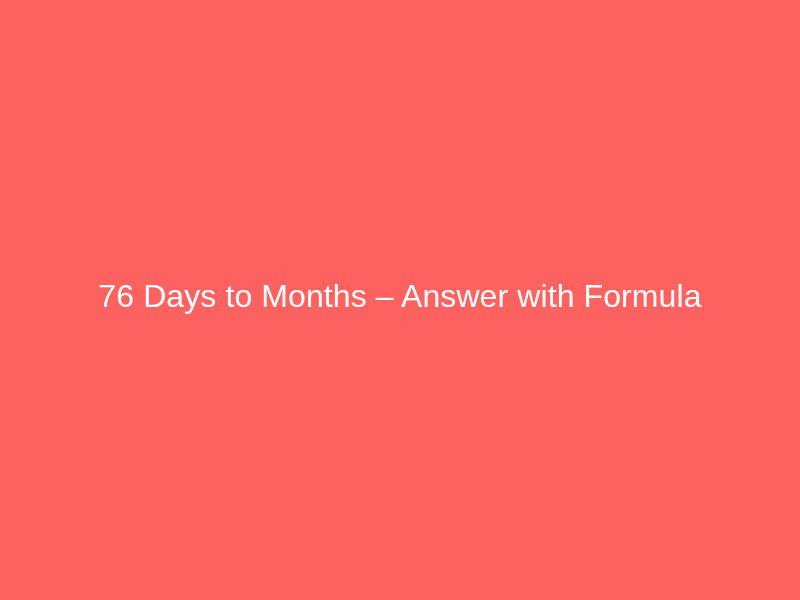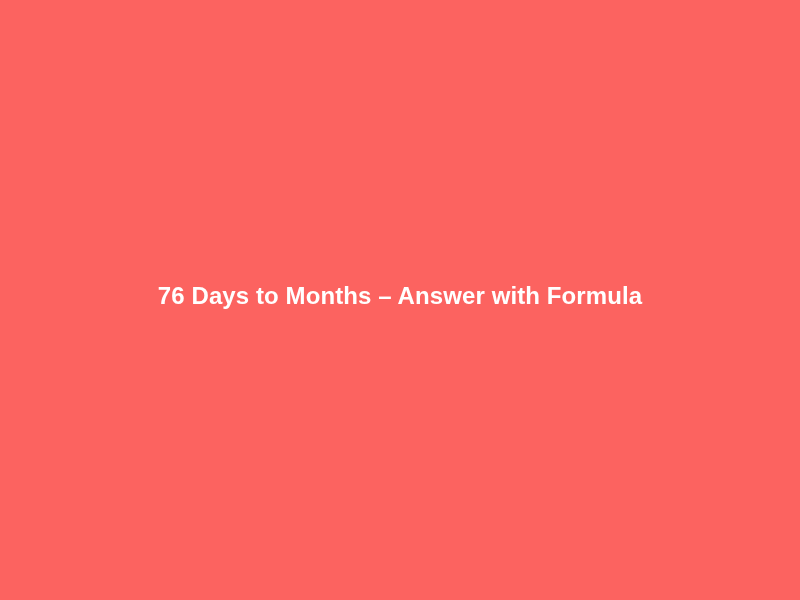--- a/index.html
+++ b/index.html
@@ -34,22 +34,22 @@
     padding: 0 40px;
     box-sizing: border-box;
     text-align: center;
     transform: translateY(-4px);
   }
 
   .card-title {
     margin: 0;
     color: #ffffff;
     font-family: "Liberation Sans", "DejaVu Sans", sans-serif;
-    font-size: 24px;
-    font-weight: 700;
+    font-size: 32px;
+    font-weight: 400;
     line-height: 44px;
     letter-spacing: 0.1px;
     white-space: nowrap;
   }
 </style>
 </head>
 <body>
 
 <div class="og-card" style="background-color: rgb(252, 99, 96);">
 

